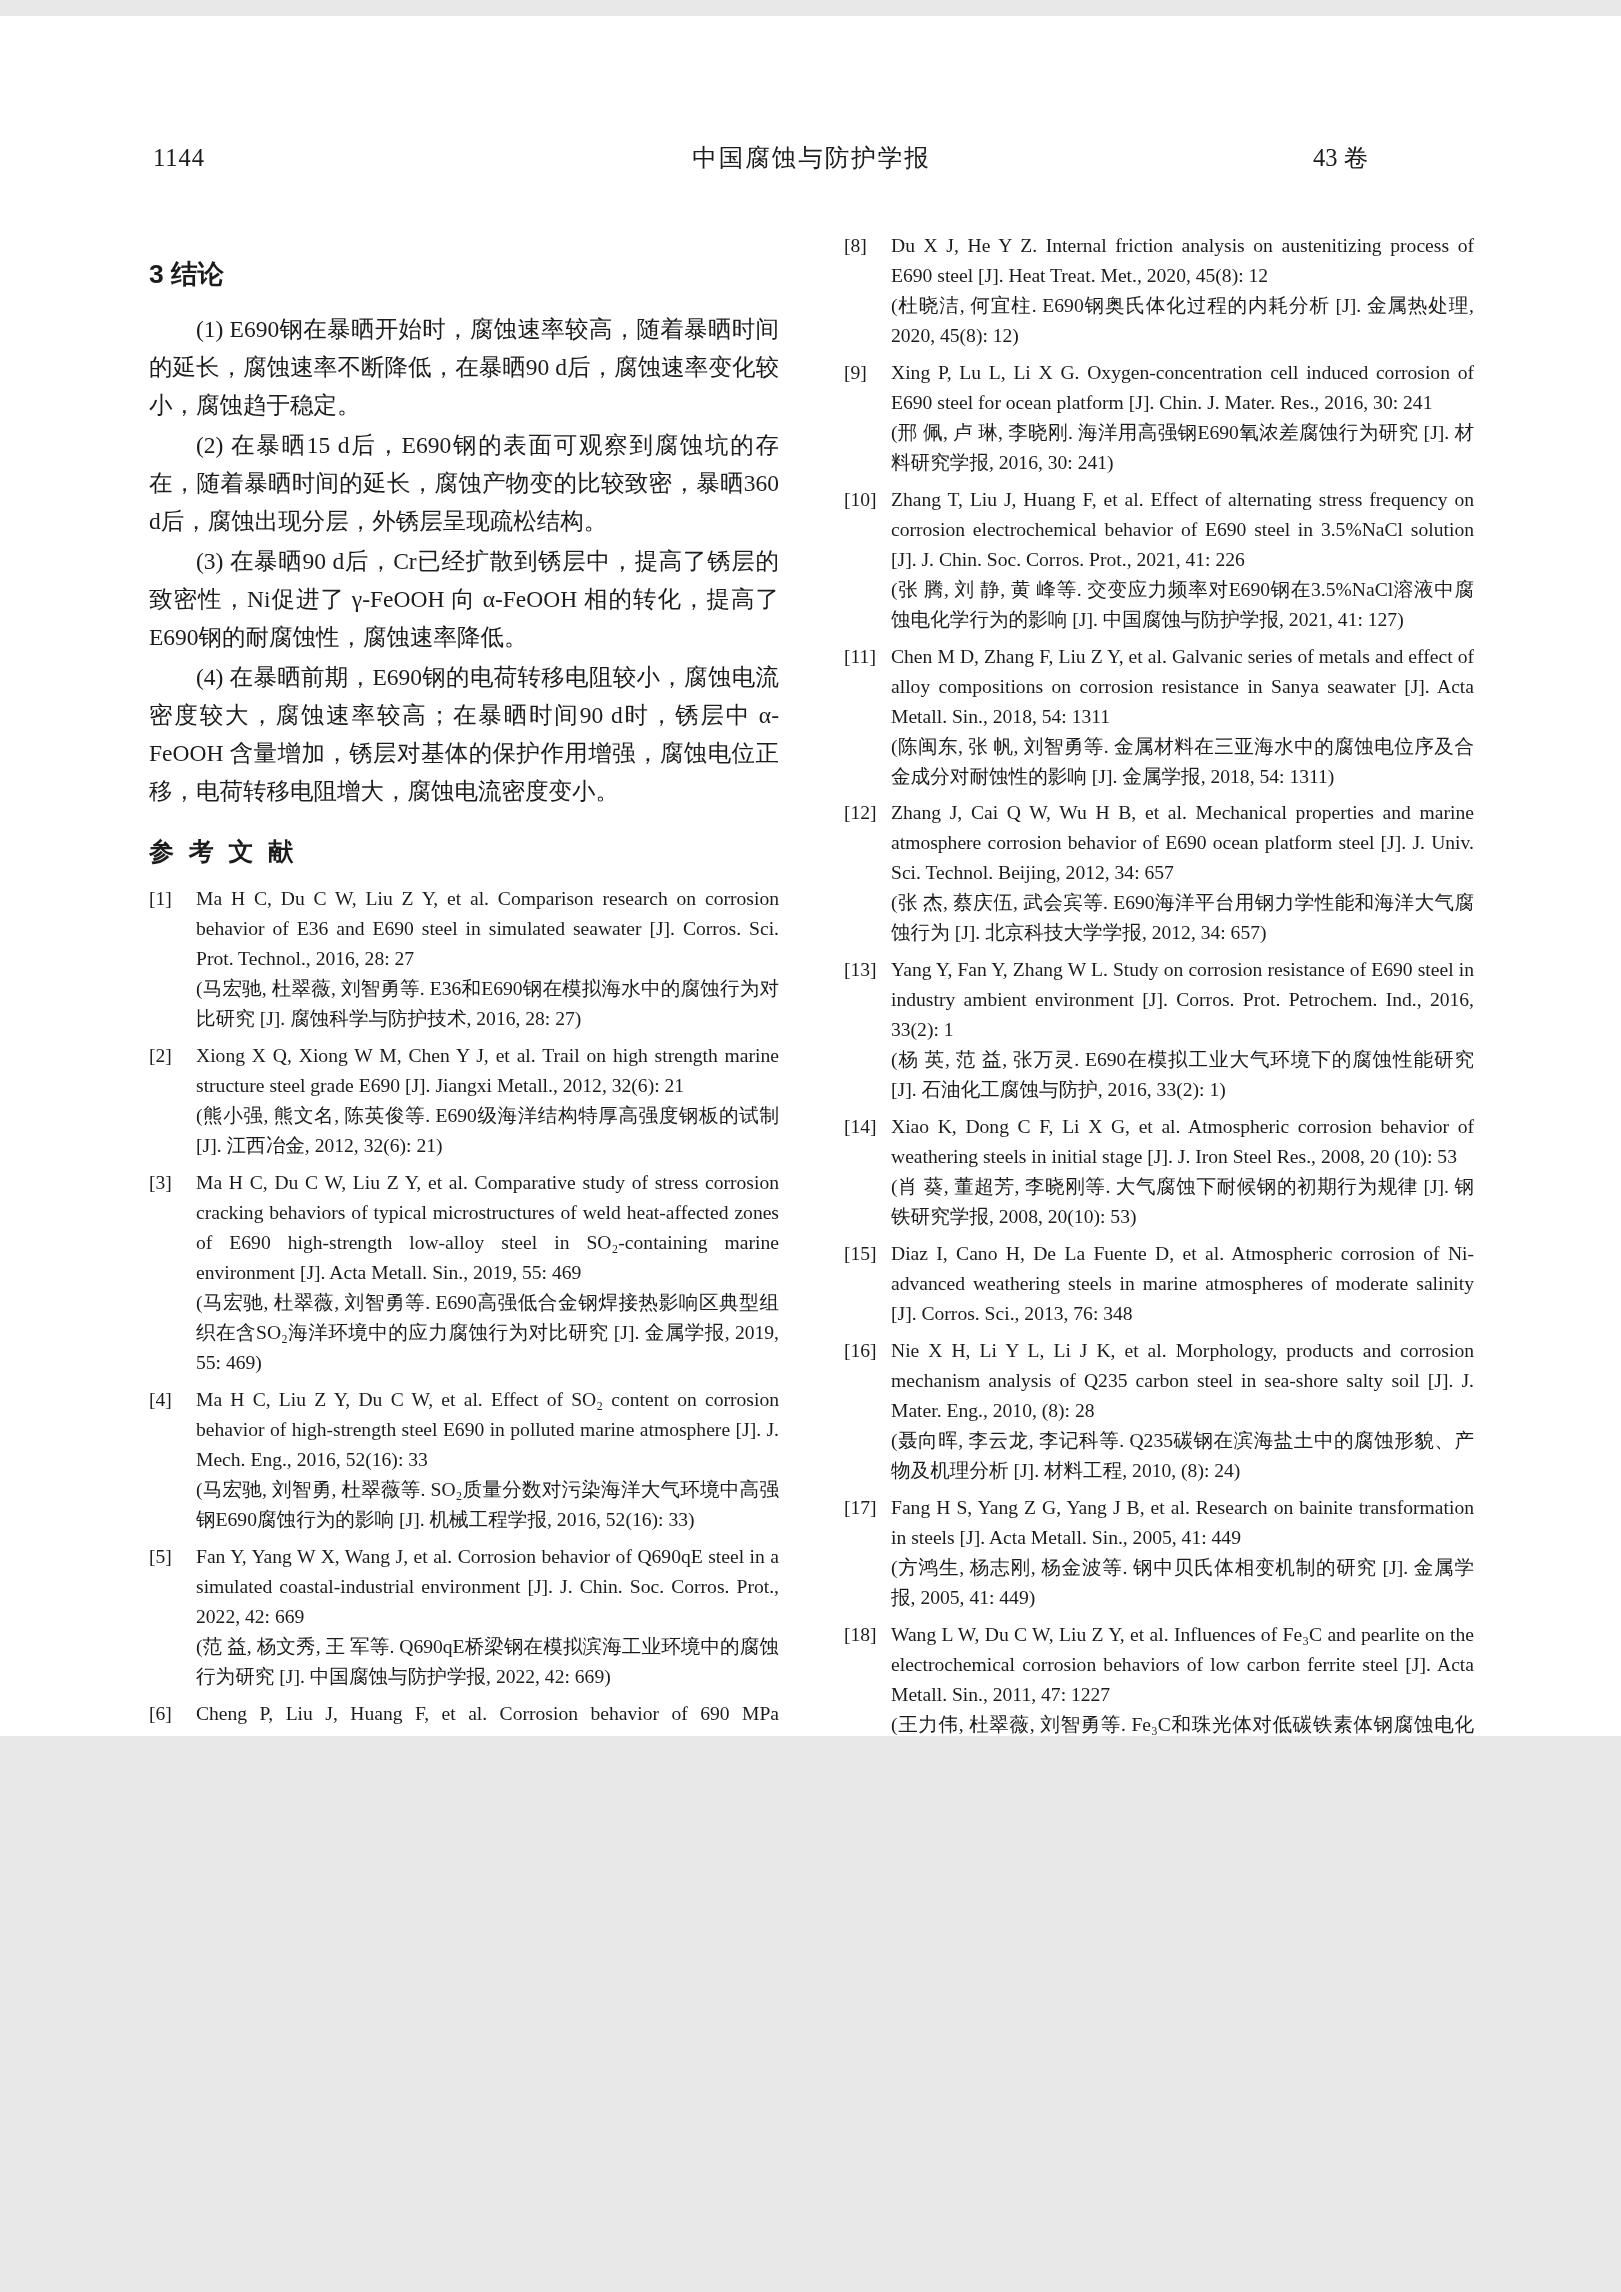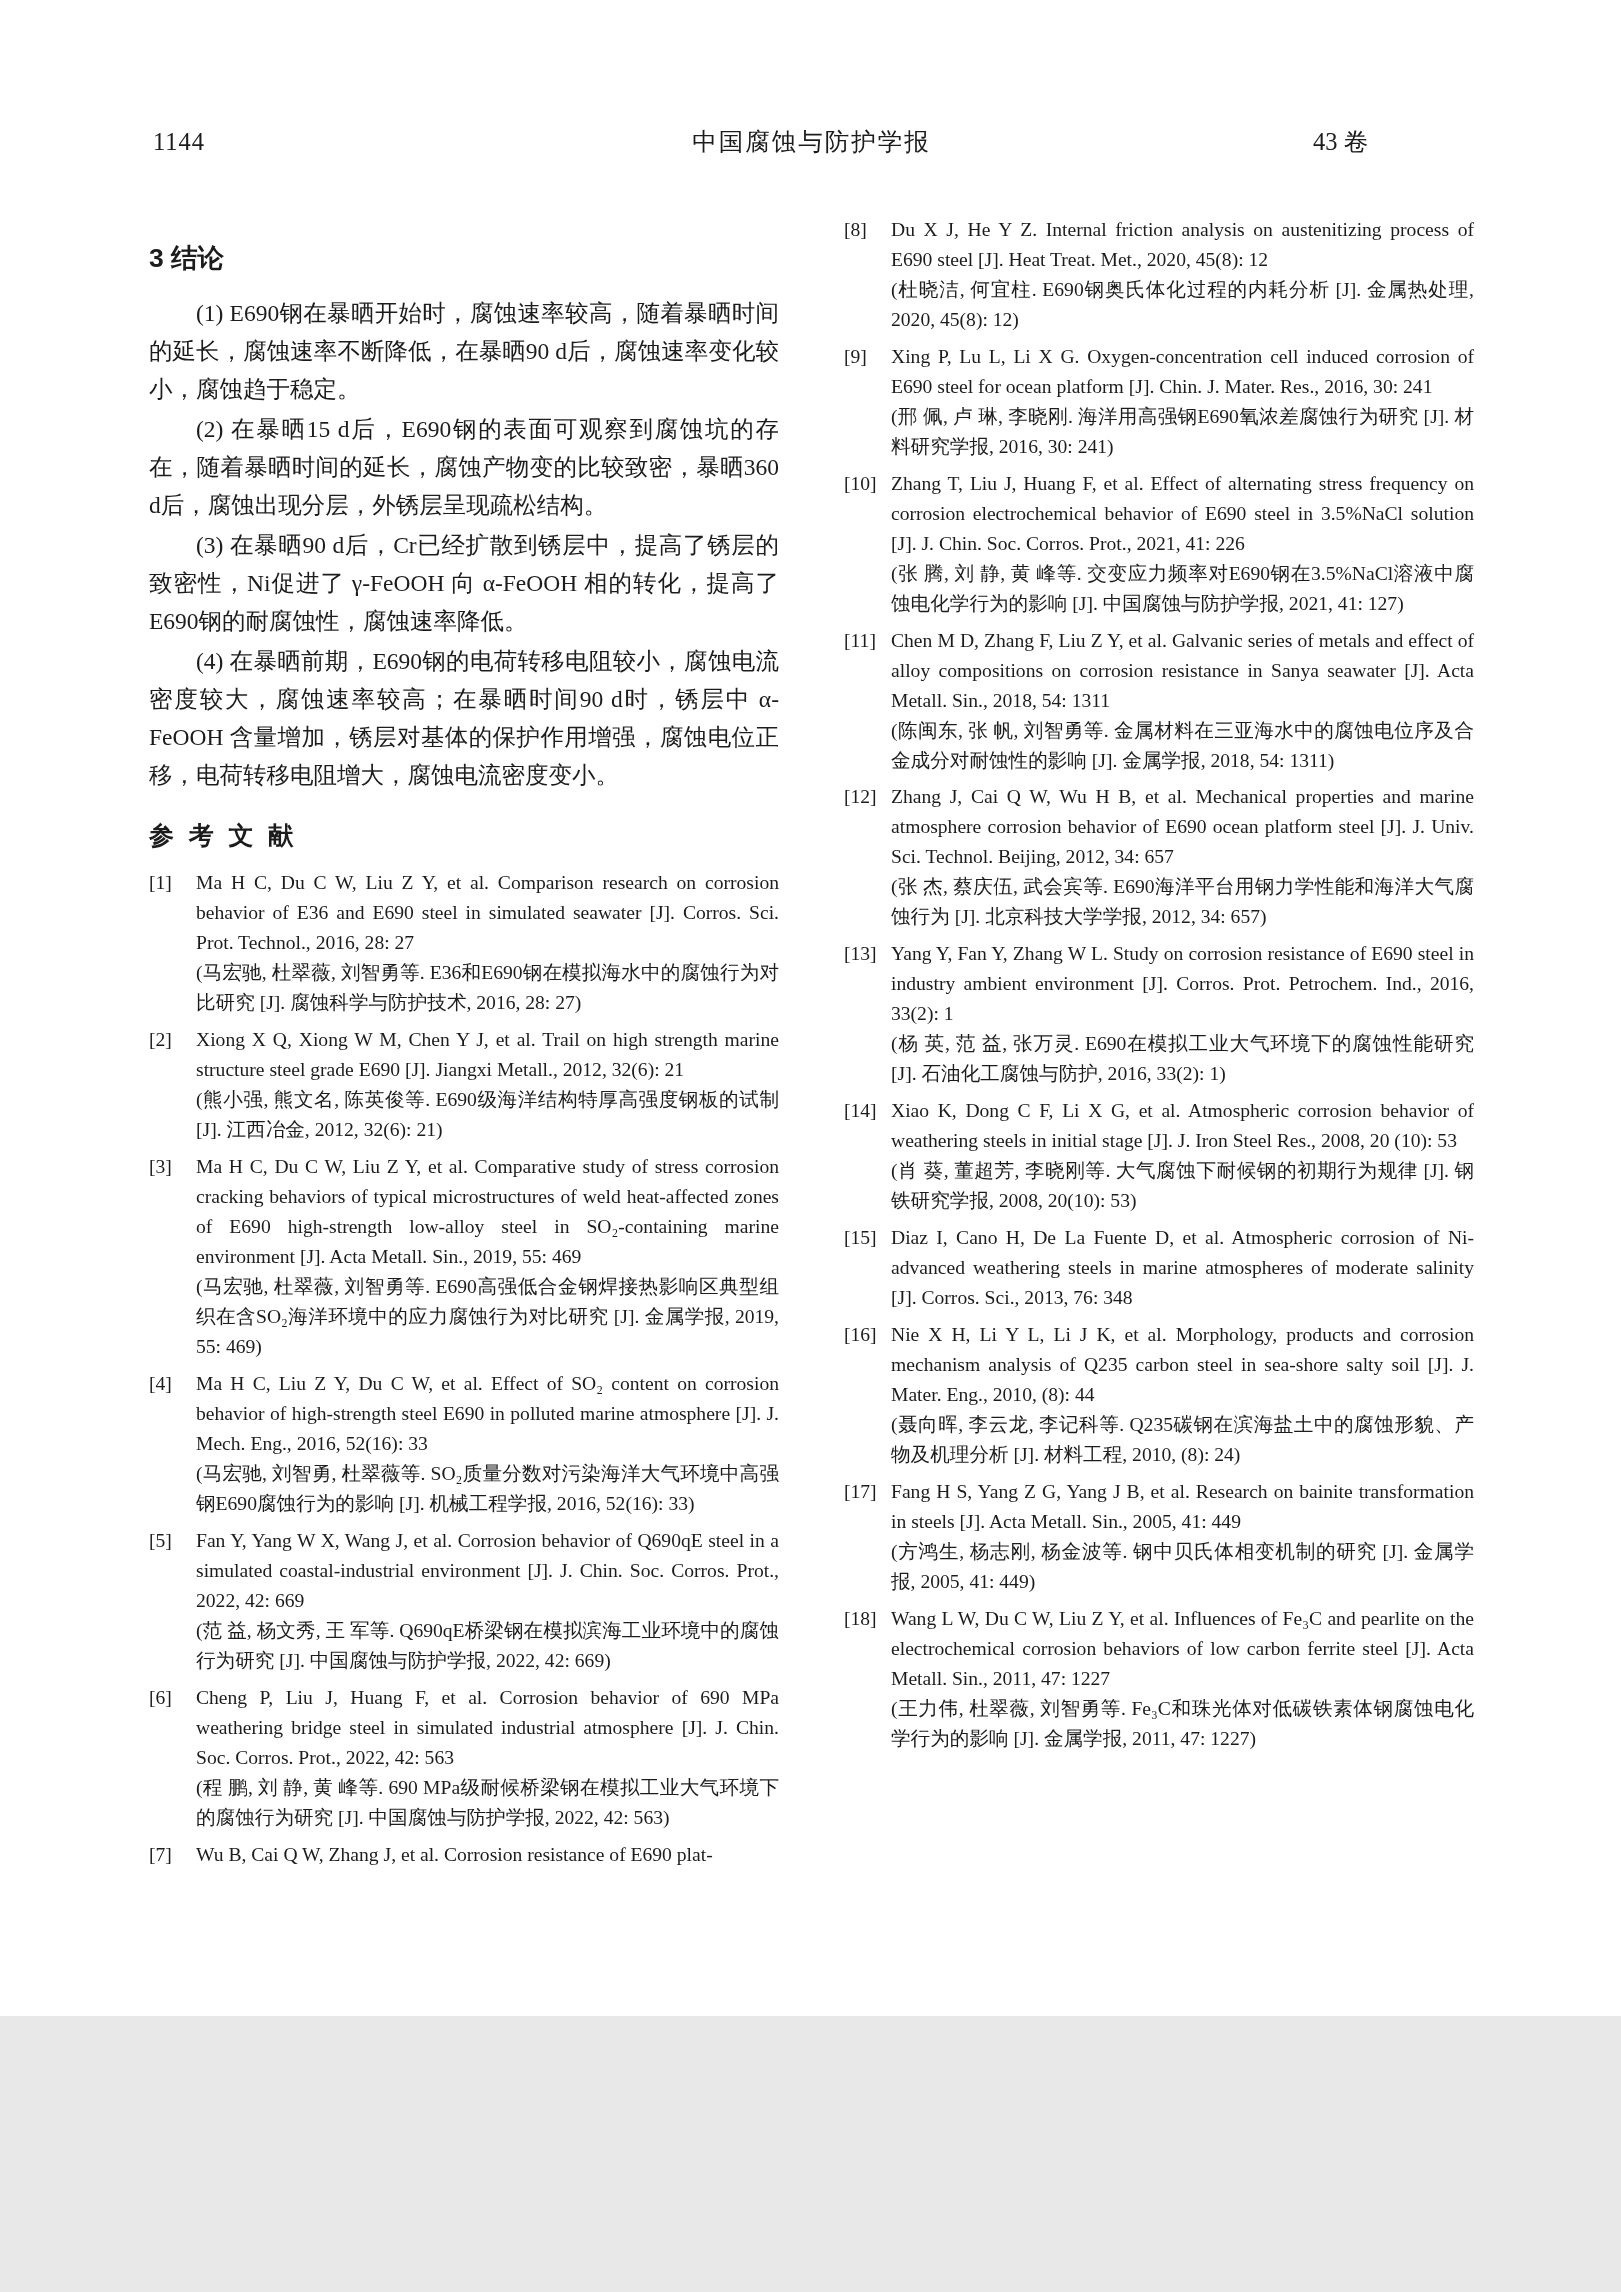--- a/index.html
+++ b/index.html
@@ -1,20 +1,20 @@
 <!DOCTYPE html>
 <html><head>
 <meta charset="utf-8">
 <style>
   * { box-sizing: border-box; }
   html, body { margin: 0; padding: 0; background: #e8e8e8; }
   .page {
     width: 1621px;
-    height: 2016px;
-    margin: 0 auto;
+    height: 1720px;
+    margin: 16px auto;
     background: #ffffff;
     position: relative;
     padding: 125px 147px 78px 149px;
     font-family: "Liberation Serif", "DejaVu Serif", serif;
     color: #1c1c1c;
     overflow: hidden;
   }
   .page-header {
     display: flex;
     justify-content: space-between;
@@ -209,21 +209,21 @@
       <div class="ref">
         <span class="ref-label">[15]</span>
         <div class="ref-body">
           <div class="ref-en">Diaz I, Cano H, De La Fuente D, et al. Atmospheric corrosion of Ni-advanced weathering steels in marine atmospheres of moderate salinity [J]. Corros. Sci., 2013, 76: 348</div>
         </div>
       </div>
 
       <div class="ref">
         <span class="ref-label">[16]</span>
         <div class="ref-body">
-          <div class="ref-en">Nie X H, Li Y L, Li J K, et al. Morphology, products and corrosion mechanism analysis of Q235 carbon steel in sea-shore salty soil [J]. J. Mater. Eng., 2010, (8): 44</div>
+          <div class="ref-en">Nie X H, Li Y L, Li J K, et al. Morphology, products and corrosion mechanism analysis of Q235 carbon steel in sea-shore salty soil [J]. J. Mater. Eng., 2010, (8): 28</div>
           <div class="ref-zh">(聂向晖, 李云龙, 李记科等. Q235碳钢在滨海盐土中的腐蚀形貌、产物及机理分析 [J]. 材料工程, 2010, (8): 24)</div>
         </div>
       </div>
 
       <div class="ref">
         <span class="ref-label">[17]</span>
         <div class="ref-body">
           <div class="ref-en">Fang H S, Yang Z G, Yang J B, et al. Research on bainite transformation in steels [J]. Acta Metall. Sin., 2005, 41: 449</div>
           <div class="ref-zh">(方鸿生, 杨志刚, 杨金波等. 钢中贝氏体相变机制的研究 [J]. 金属学报, 2005, 41: 449)</div>
         </div>

